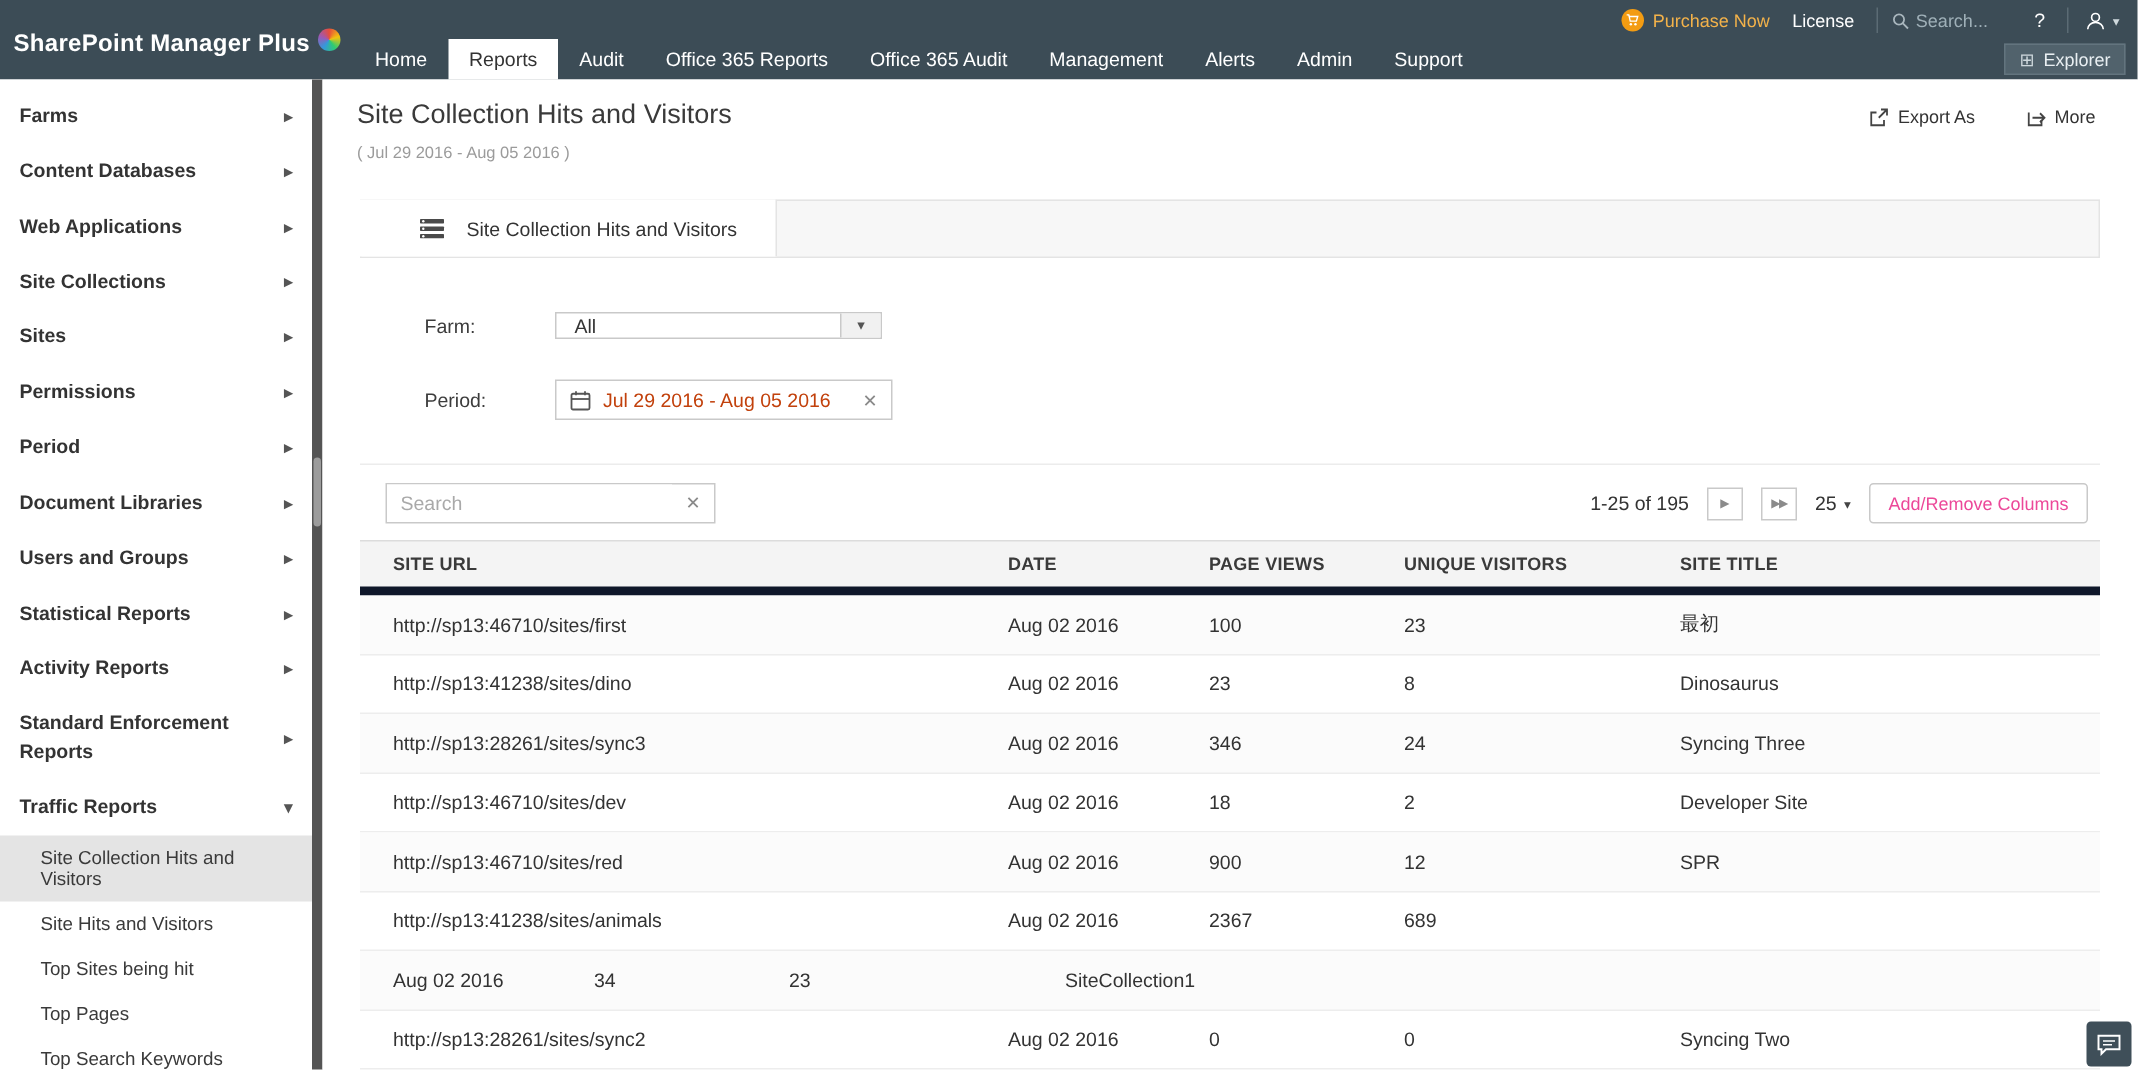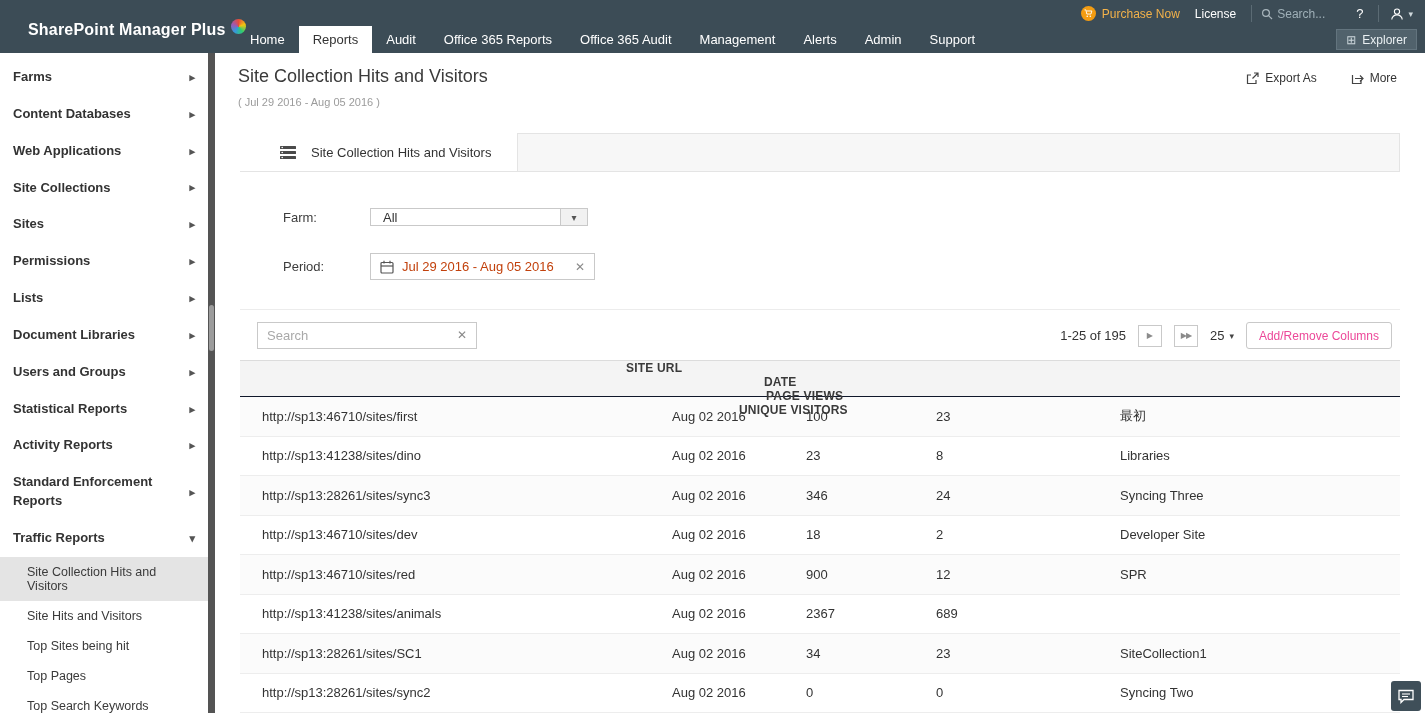--- a/index.html
+++ b/index.html
@@ -1,21 +1,21 @@
 <!DOCTYPE html>
 <html><head>
 <meta charset="utf-8">
 <style>
   * { box-sizing: border-box; margin: 0; padding: 0; }
   html, body { width: 1425px; height: 713px; overflow: hidden; background: #fff;
                font-family: "Liberation Sans", sans-serif; }
 
   
   .topbar { position: absolute; left: 0; top: 0; width: 1425px; height: 53px; background: #3c4c56; }
-  .logo { position: absolute; left: 28px; top: 0; height: 60px; display: flex; align-items: center; gap: 5px; }
+  .logo { position: absolute; left: 9px; top: 0; height: 60px; display: flex; align-items: center; gap: 5px; }
   .logo-text { color: #fff; font-size: 16px; font-weight: bold; letter-spacing: .2px; }
   .logo-orb { width: 15px; height: 15px; border-radius: 50%;
               background: conic-gradient(#e74c3c,#f1c40f,#2ecc71,#3498db,#9b59b6,#e74c3c); margin-top: -8px; }
   .top-row { position: absolute; right: 12px; top: 0; height: 27px; display: flex; align-items: center; gap: 15px; }
   .purchase { display: flex; align-items: center; gap: 6px; color: #f3b24a; font-size: 12px; cursor: pointer; }
   .purchase-ic { width: 15px; height: 15px; border-radius: 50%; background: #f39c12;
                  display: flex; align-items: center; justify-content: center; }
   .lic { color: #fff; font-size: 12px; cursor: pointer; }
   .top-search { display: flex; align-items: center; gap: 4px; border-left: 1px solid #5b6b74; padding-left: 9px; height: 17px; }
   .top-search input { background: transparent; border: none; outline: none; width: 64px;
@@ -81,22 +81,22 @@
   .pg-info { font-size: 13px; color: #333; }
   .pg-btn { width: 24px; height: 22px; border: 1px solid #c9c9c9; background: #fff; color: #8b8b8b;
             font-size: 8px; display: flex; align-items: center; justify-content: center; cursor: pointer; }
   .pg-size { display: flex; align-items: center; gap: 5px; font-size: 13px; color: #333; cursor: pointer; }
   .btn { height: 27px; border: 1px solid #c9c9c9; background: #fff; border-radius: 3px;
          font-size: 12px; color: #ec4899; padding: 0 12px; display: flex; align-items: center; cursor: pointer;
          font-family: "Liberation Sans", sans-serif; }
 
   .table { position: absolute; left: 0; top: 227px; width: 1160px; }
   .thead { display: flex; align-items: center; height: 37px; background: #f4f4f4; padding-left: 22px;
-           border-top: 1px solid #dcdcdc; border-bottom: 1px solid #0f172a;
-           font-size: 12px; font-weight: bold; color: #3a3a3a; letter-spacing: .2px; flex-direction: column; }
+           border-top: 1px solid #dcdcdc; border-bottom: 6px solid #0f172a;
+           font-size: 12px; font-weight: bold; color: #3a3a3a; letter-spacing: .2px; }
   .trow { display: flex; align-items: center; height: 39.5px; padding-left: 22px;
           border-bottom: 1px solid #ededed; font-size: 13px; color: #333; }
   .trow:nth-child(odd) { background: #fbfbfb; }
   .cell { flex: 0 0 auto; padding-right: 10px; overflow: hidden; white-space: nowrap; }
   .c0 { width: 410px; } .c1 { width: 134px; } .c2 { width: 130px; } .c3 { width: 184px; } .c4 { flex: 1; }
 
   .feedback { position: absolute; right: 4px; bottom: 2px; width: 30px; height: 30px; background: #3f4f59;
               border-radius: 3px; display: flex; align-items: center; justify-content: center; cursor: pointer; }
 
   svg { display: block; }
@@ -181,21 +181,21 @@
       </div>
       <div class="side-item">
         <span class="side-label">Sites</span>
         <span class="chev">▸</span>
       </div>
       <div class="side-item">
         <span class="side-label">Permissions</span>
         <span class="chev">▸</span>
       </div>
       <div class="side-item">
-        <span class="side-label">Lists</span>
+        <span class="side-label">Period</span>
         <span class="chev">▸</span>
       </div>
       <div class="side-item">
         <span class="side-label">Document Libraries</span>
         <span class="chev">▸</span>
       </div>
       <div class="side-item">
         <span class="side-label">Users and Groups</span>
         <span class="chev">▸</span>
       </div>
@@ -323,21 +323,21 @@
             <div class="cell c1">Aug 02 2016</div>
             <div class="cell c2">100</div>
             <div class="cell c3">23</div>
             <div class="cell c4">最初</div>
           </div>
           <div class="trow">
             <div class="cell c0">http://sp13:41238/sites/dino</div>
             <div class="cell c1">Aug 02 2016</div>
             <div class="cell c2">23</div>
             <div class="cell c3">8</div>
-            <div class="cell c4">Libraries</div>
+            <div class="cell c4">Dinosaurus</div>
           </div>
           <div class="trow">
             <div class="cell c0">http://sp13:28261/sites/sync3</div>
             <div class="cell c1">Aug 02 2016</div>
             <div class="cell c2">346</div>
             <div class="cell c3">24</div>
             <div class="cell c4">Syncing Three</div>
           </div>
           <div class="trow">
             <div class="cell c0">http://sp13:46710/sites/dev</div>
@@ -353,21 +353,20 @@
             <div class="cell c3">12</div>
             <div class="cell c4">SPR</div>
           </div>
           <div class="trow">
             <div class="cell c0">http://sp13:41238/sites/animals</div>
             <div class="cell c1">Aug 02 2016</div>
             <div class="cell c2">2367</div>
             <div class="cell c3">689</div>
           </div>
           <div class="trow">
-            <div class="cell c0">http://sp13:28261/sites/SC1</div>
             <div class="cell c1">Aug 02 2016</div>
             <div class="cell c2">34</div>
             <div class="cell c3">23</div>
             <div class="cell c4">SiteCollection1</div>
           </div>
           <div class="trow">
             <div class="cell c0">http://sp13:28261/sites/sync2</div>
             <div class="cell c1">Aug 02 2016</div>
             <div class="cell c2">0</div>
             <div class="cell c3">0</div>

